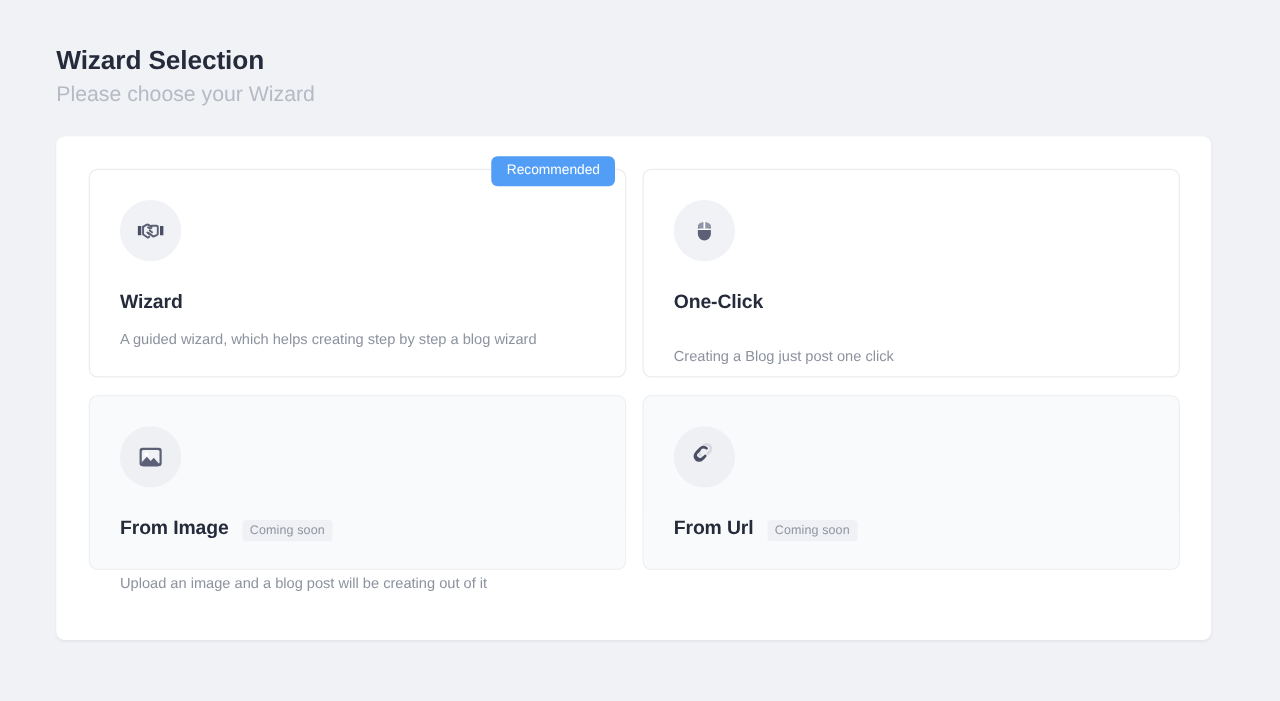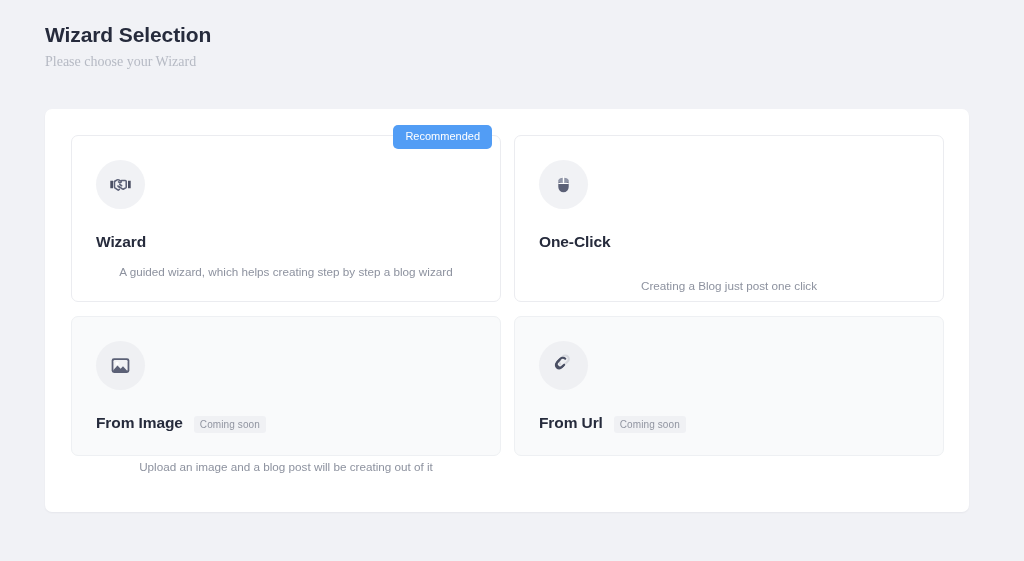--- a/index.html
+++ b/index.html
@@ -17,35 +17,34 @@
     width: 1024px;
     height: 561px;
     background: #f1f2f6;
     overflow: hidden;
   }
 
   
   .page-header {
     position: absolute;
     left: 45px;
-    top: 22px;
+    top: 36px;
   }
   .page-title {
     font-size: 21px;
     font-weight: bold;
     color: #262b3c;
     letter-spacing: -0.1px;
     line-height: 26px;
   }
   .page-subtitle {
     margin-top: 6px;
-    font-size: 14px;
+    font-size: 17px;
     color: #b6bac4;
     line-height: 15px;
-    font-family: Liberation Serif, serif;
   }
 
   
   .panel {
     position: absolute;
     left: 45px;
     top: 109px;
     width: 924px;
     height: 403px;
     background: #ffffff;
@@ -54,21 +53,20 @@
   }
 
   .cards-grid {
     position: absolute;
     left: 26px;
     top: 26px;
     width: 873px;
     display: flex;
     flex-wrap: wrap;
     gap: 14px 13px;
-    text-align: center;
   }
 
   
   .card {
     position: relative;
     width: 430px;
     border: 1px solid #ebecf0;
     border-radius: 7px;
     background: #ffffff;
     padding: 24px 24px 22px 24px;

